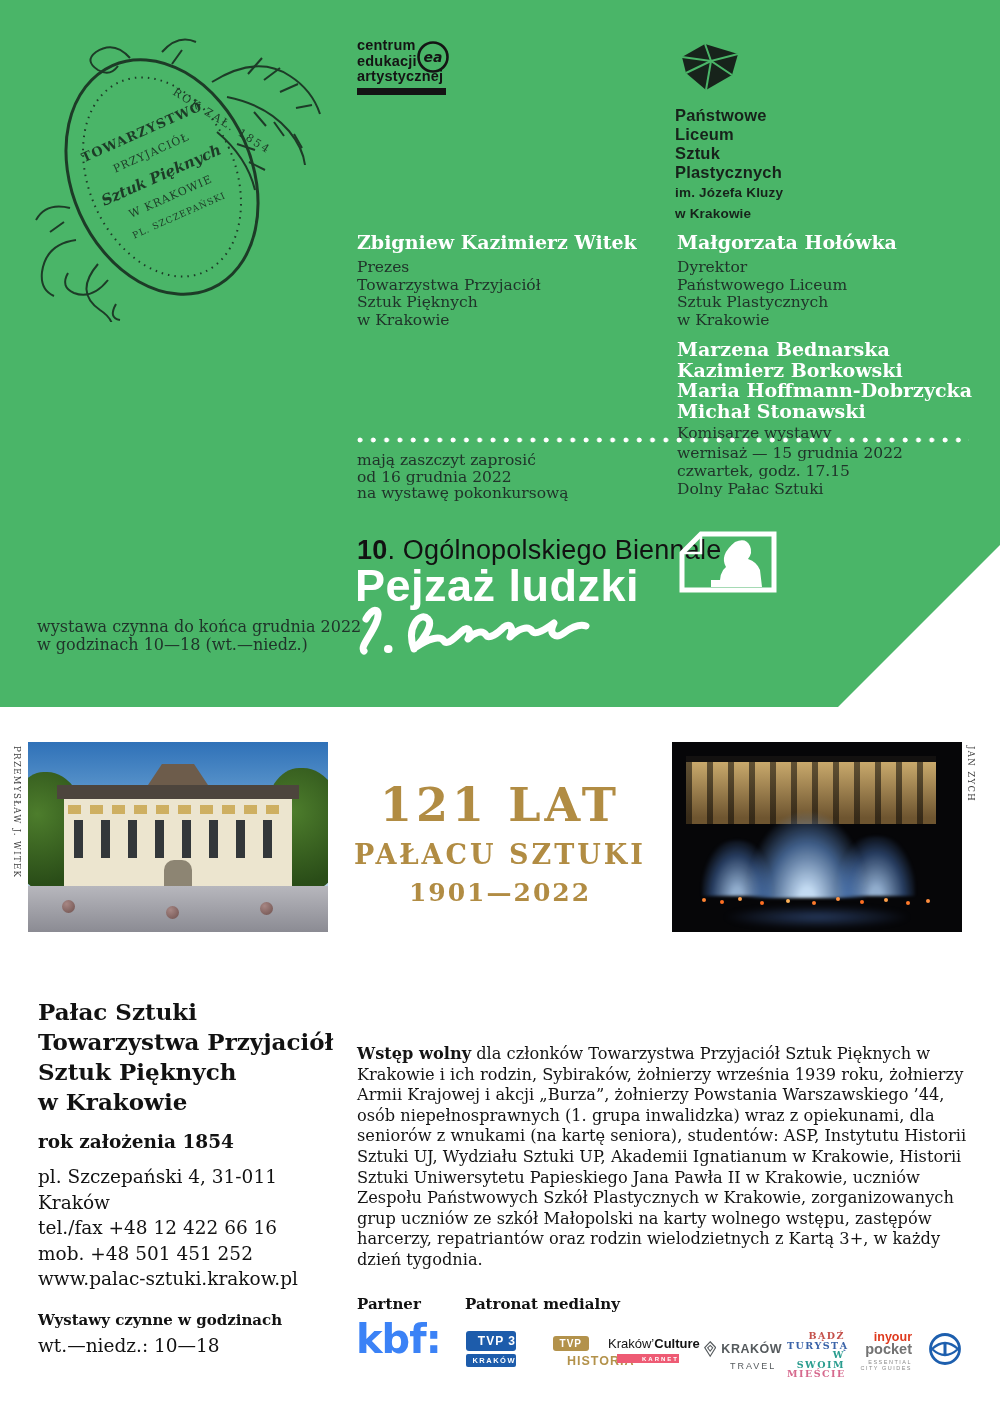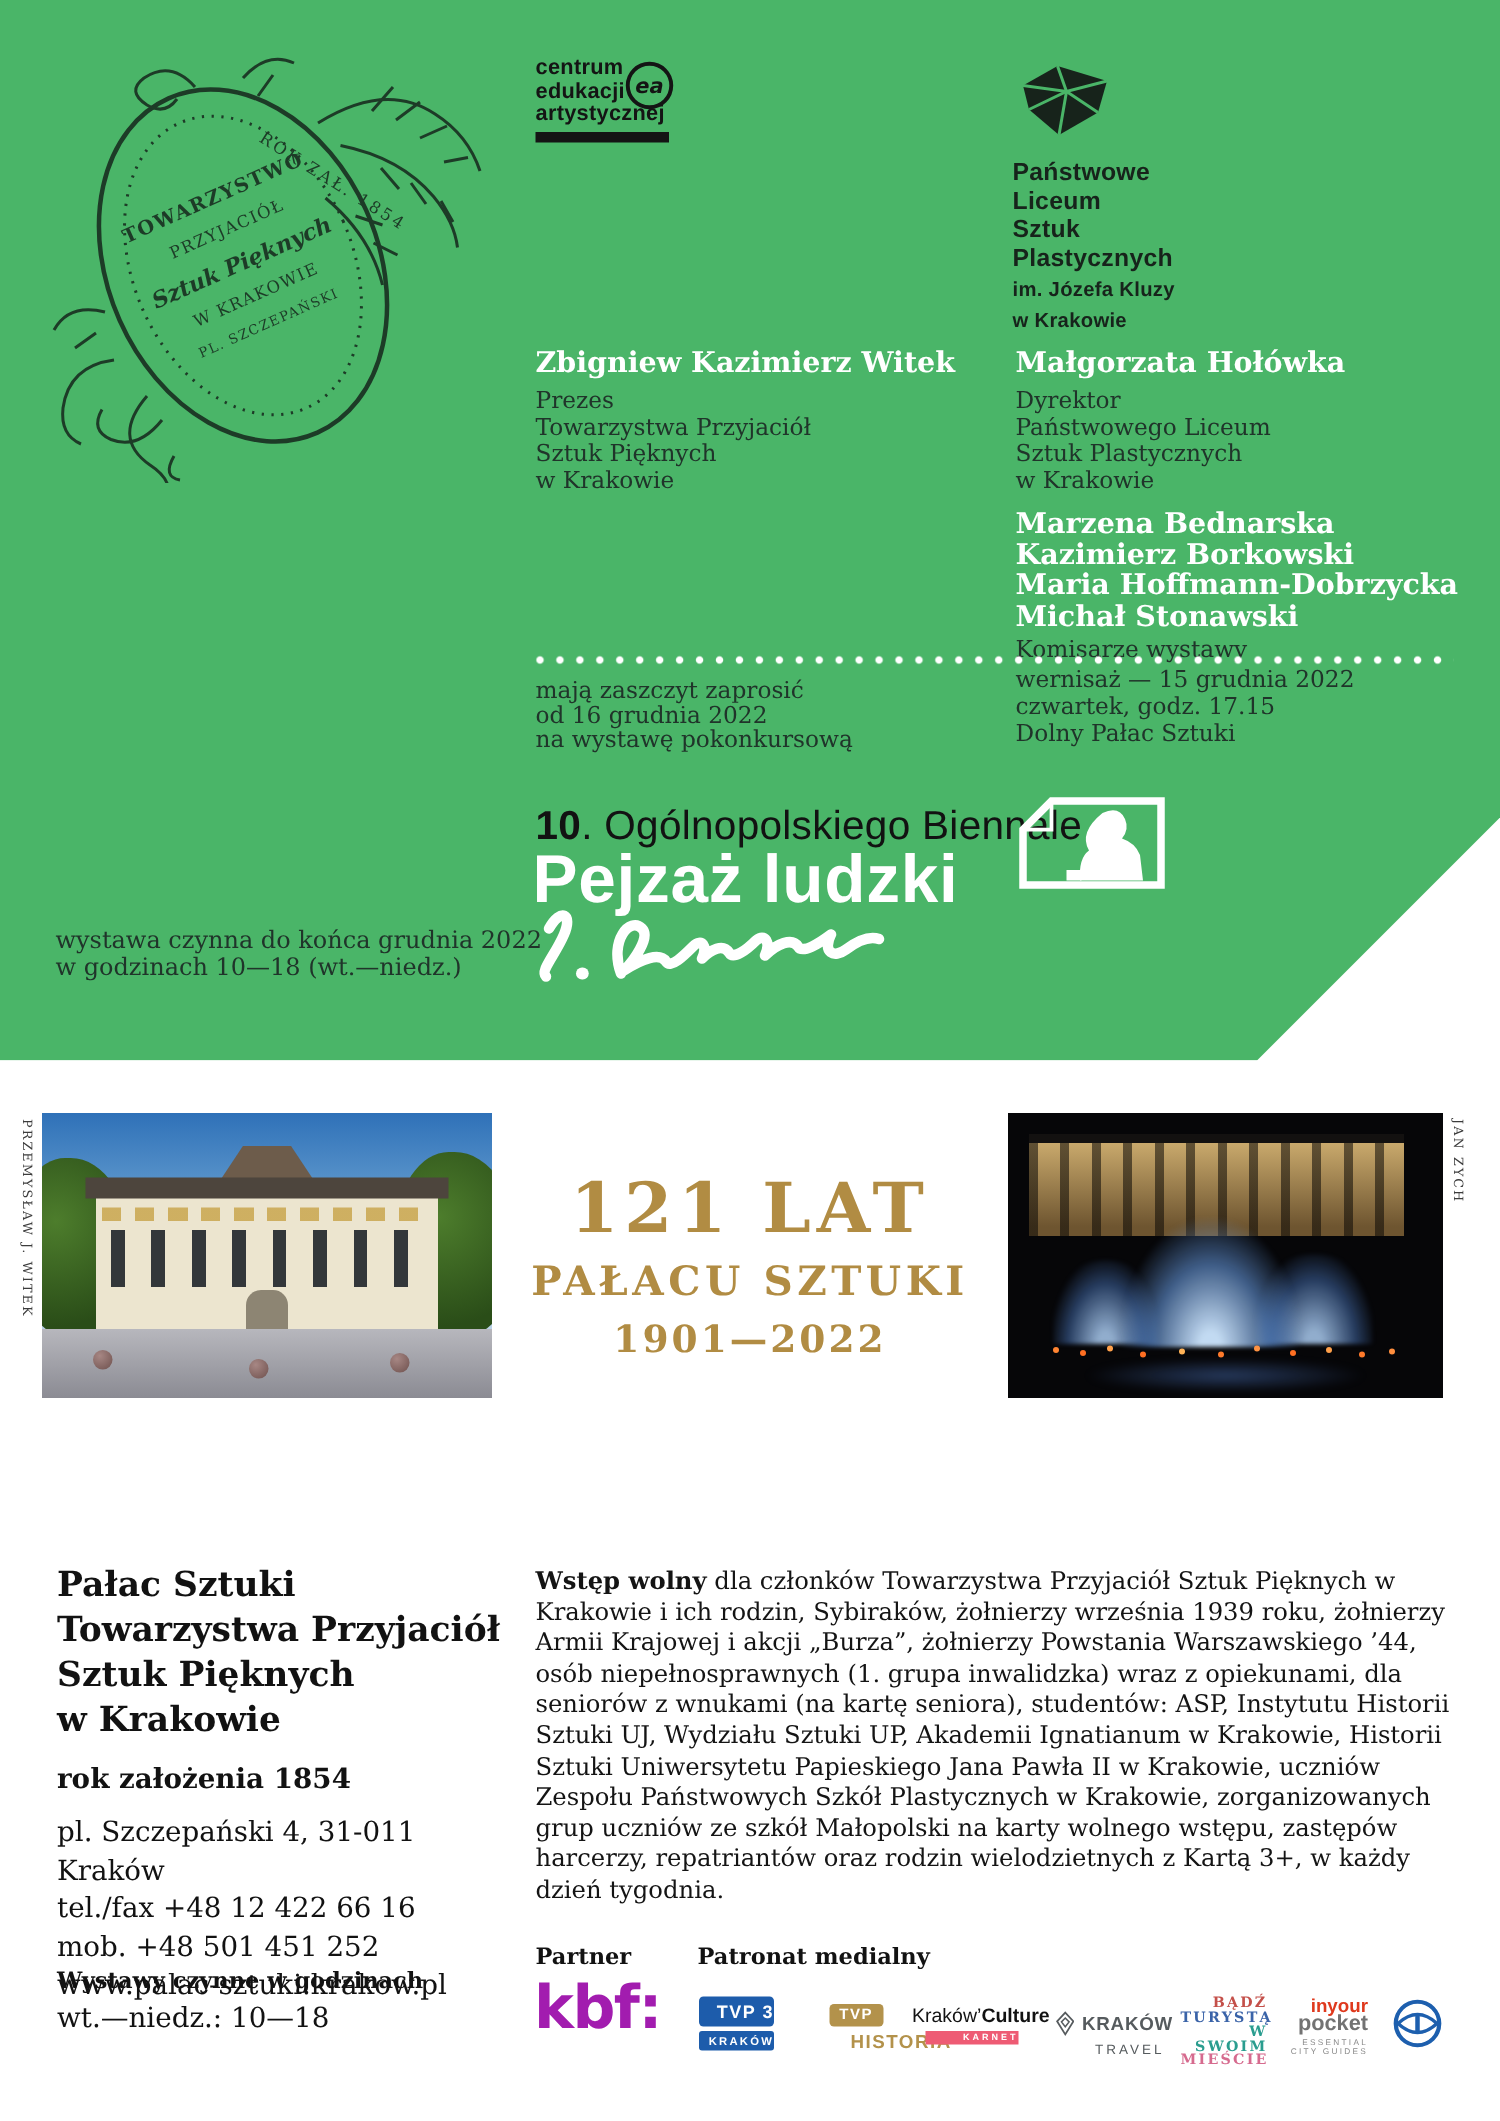--- a/index.html
+++ b/index.html
@@ -87,35 +87,35 @@
     background:radial-gradient(ellipse at 50% 100%,rgba(180,215,255,.8) 10%,rgba(90,145,230,.4) 50%,rgba(60,110,210,0) 75%);}
   .spray-r{left:165px;bottom:36px;width:78px;height:60px;border-radius:50% 50% 0 0;
     background:radial-gradient(ellipse at 50% 100%,rgba(180,215,255,.8) 10%,rgba(90,145,230,.4) 50%,rgba(60,110,210,0) 75%);}
   .n-lights{position:absolute;left:30px;bottom:30px;width:4px;height:4px;border-radius:50%;background:#ff8432;
     box-shadow:18px 2px 0 #ff6f22,36px -1px 0 #ffa04a,58px 3px 0 #ff6f22,84px 1px 0 #ffb257,
       110px 3px 0 #ff7a2a,134px -1px 0 #ff9242,158px 2px 0 #ff6f22,182px 0 0 #ffa04a,204px 3px 0 #ff7a2a,224px 1px 0 #ff8e3e;}
   .n-reflect{position:absolute;left:50px;bottom:4px;width:190px;height:22px;filter:blur(3px);
     background:radial-gradient(ellipse at 50% 50%,rgba(90,140,230,.4),rgba(0,0,0,0) 70%);}
 
   
-  .addr{left:38px;top:1042px;width:300px;color:#121212;}
+  .addr{left:38px;top:997px;width:300px;color:#121212;}
   .addr .t{display:block;font-size:23px;font-weight:bold;line-height:30px;}
   .addr .founded{display:block;font-size:18.5px;font-weight:bold;margin-top:14px;}
   .addr .a{display:block;font-size:18.5px;line-height:25.5px;}
   .addr .gap{height:12px;}
   .hours2{left:38px;top:1308px;color:#121212;}
   .hours2 .t{display:block;font-size:15px;font-weight:bold;line-height:24px;}
   .hours2 .v{display:block;font-size:18.5px;margin-top:3px;}
 
   .free-entry{left:357px;top:1044px;width:622px;font-size:16.2px;line-height:20.6px;color:#141414;
     text-align:left;}
   .free-entry b{font-weight:bold;}
 
   .plabel{font-size:15px;font-weight:bold;color:#121212;}
-  .kbf{left:356px;top:1316px;font-size:40px;font-weight:bold;color:#a21caf;letter-spacing:-1px;
+  .kbf{left:356px;top:1316px;font-size:40px;font-weight:bold;color:#3b82f6;letter-spacing:-1px;
     font-family:"DejaVu Sans",sans-serif;}
 
   .logo{text-align:right;}
   .tvp3{left:466px;top:1331px;width:50px;}
   .tvp3 .b1{display:block;background:#1d5cab;color:#fff;border-radius:3px;font-size:12px;font-weight:bold;
     padding:3px 0;letter-spacing:1px;}
   .tvp3 .b2{display:block;background:#1d5cab;color:#fff;border-radius:2px;font-size:7.5px;font-weight:bold;
     margin-top:3px;padding:2px 0;letter-spacing:1.5px;}
   .tvph{left:527px;top:1333px;width:62px;}
   .tvph .b1{display:inline-block;background:#b3924b;color:#fff;border-radius:3px;font-size:10px;

